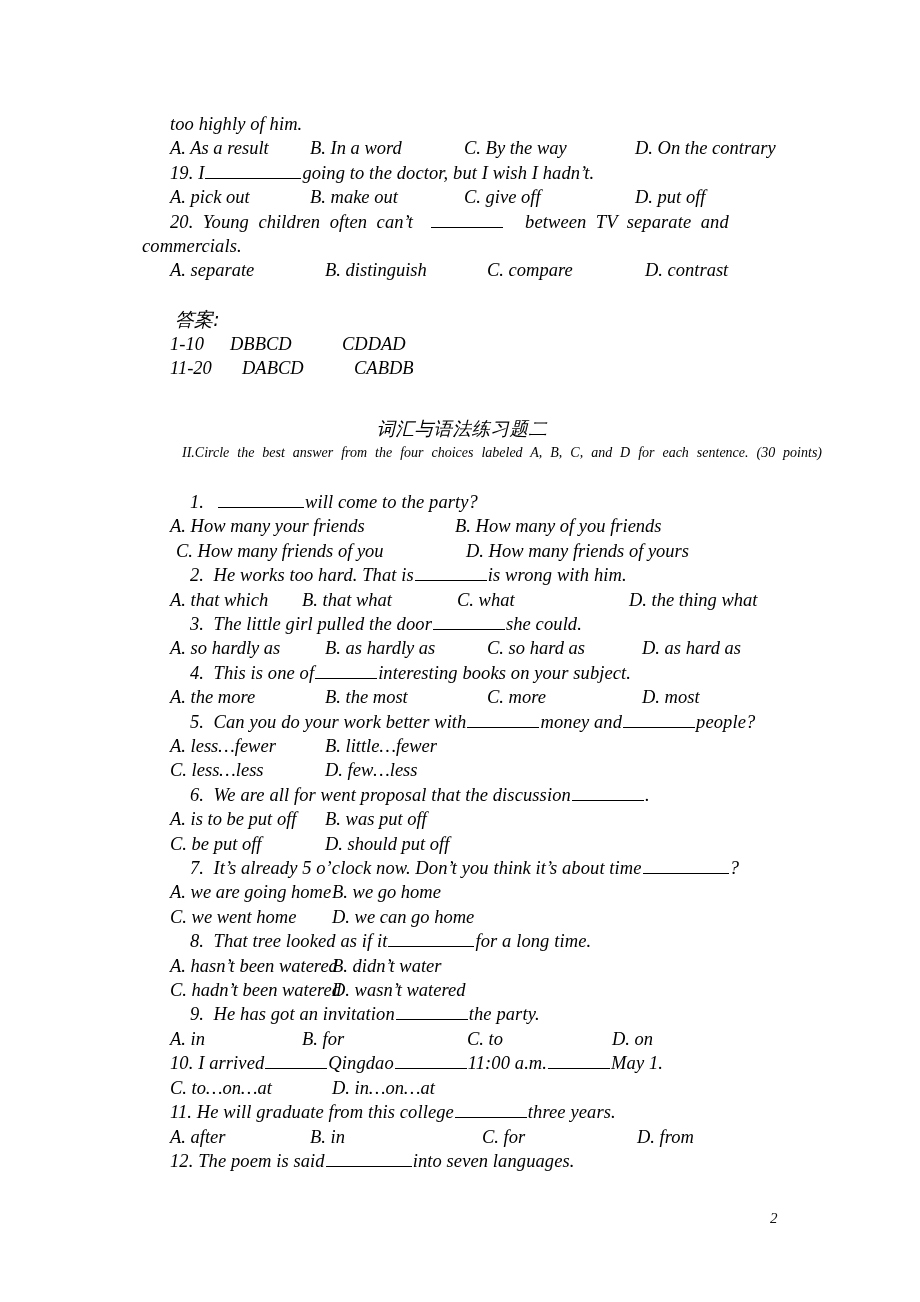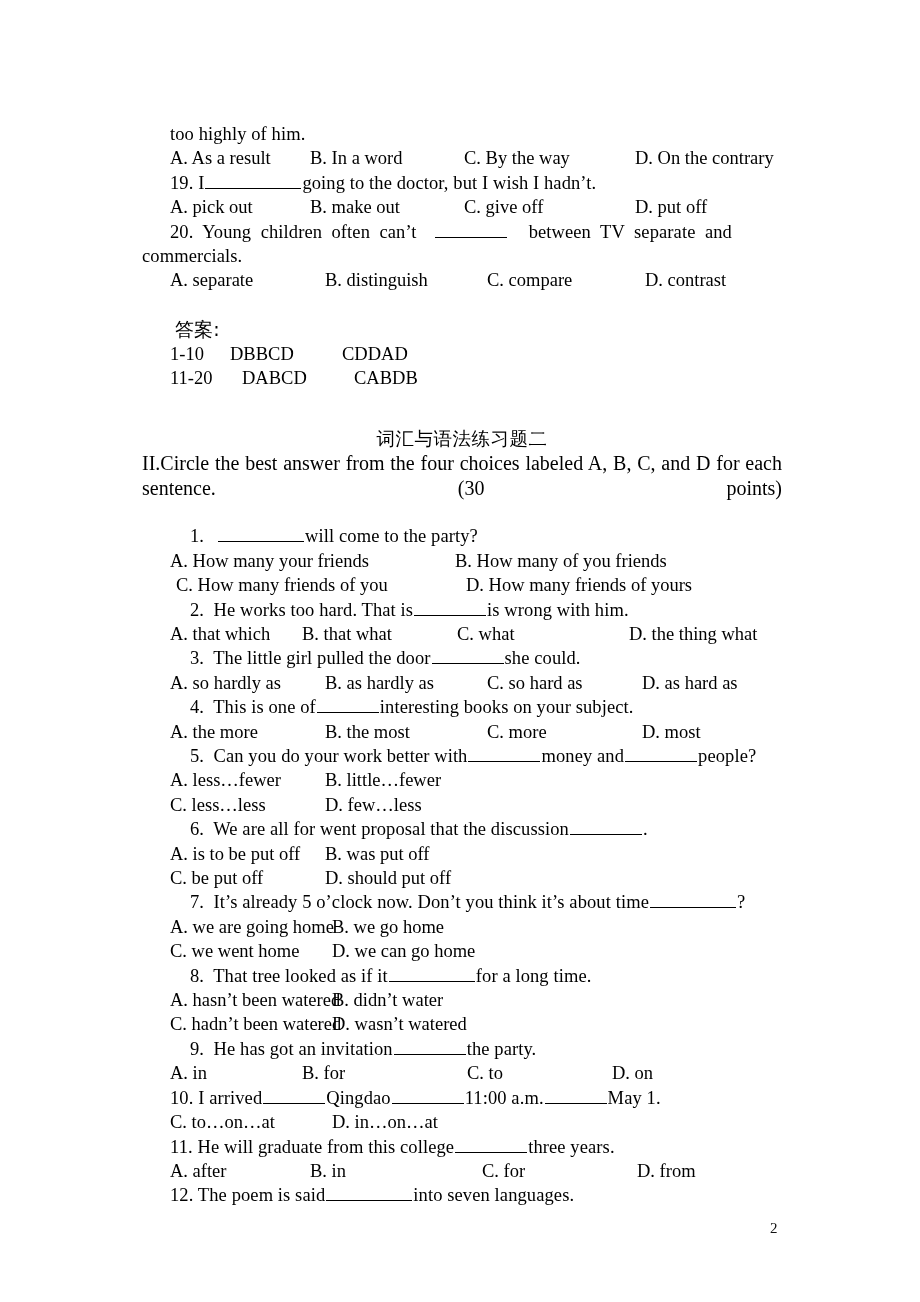--- a/index.html
+++ b/index.html
@@ -11,23 +11,24 @@
     width: 920px;
     height: 1302px;
     position: relative;
     font-family: "Liberation Serif", "DejaVu Serif", serif;
     color: #000000;
     overflow: hidden;
   }
 
   .page {
     position: absolute;
-    left: 0; top: 14px;
+    left: 0; top: 4px;
     width: 920px;
     height: 1262px;
+    font-style: italic;
   }
 
   
   .content {
     position: absolute;
     left: 142px;
     top: 108px;
     width: 640px;
   }
 
@@ -39,25 +40,26 @@
   }
 
   
   .ind-0  { padding-left: 0px; }     
   .ind-28 { padding-left: 28px; }    
   .ind-33 { padding-left: 33px; }    
   .ind-48 { padding-left: 48px; }    
 
   
   .para-just {
-    font-size: 20px;
+    font-size: 14px;
     line-height: 24.4px;
     text-align: justify;
     text-align-last: left;
     width: 640px;
+    margin-left: 40px;
   }
   .para-just > span { display: inline; }
   .para-just::after {
     content: "";
     display: inline-block;
     width: 100%;
     height: 0;
   }
 
   .blank-line { height: 24.4px; }

